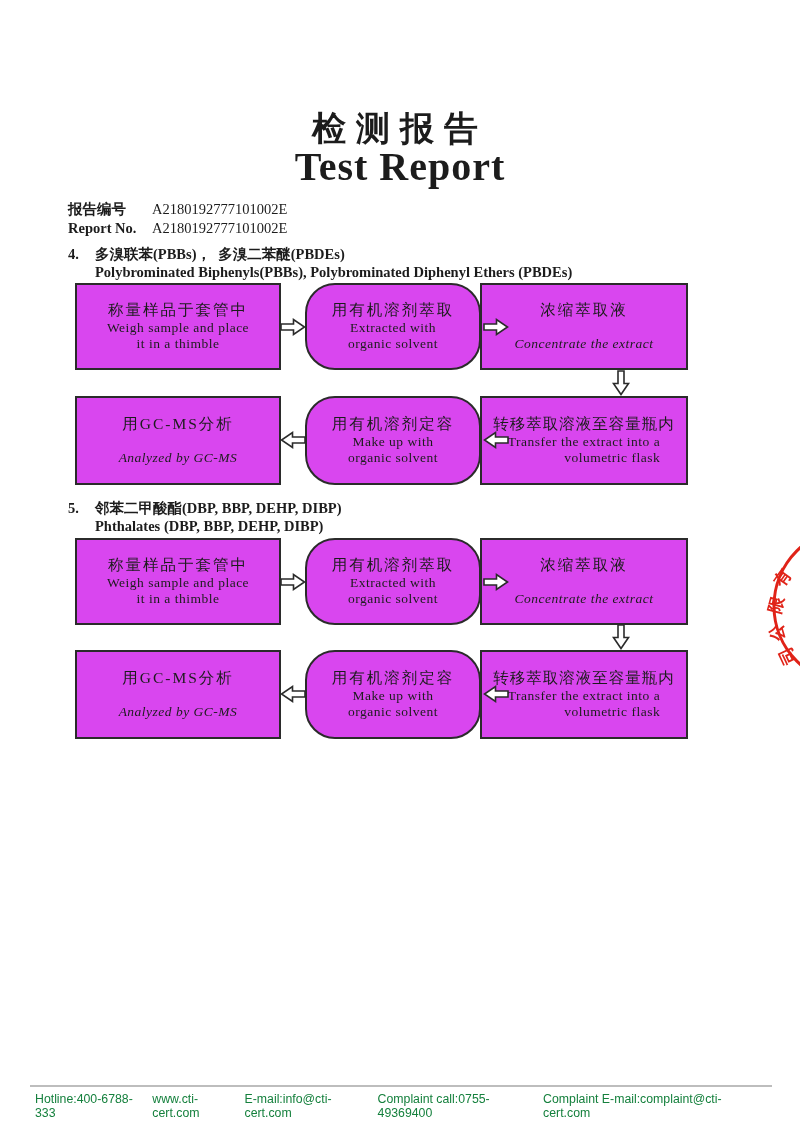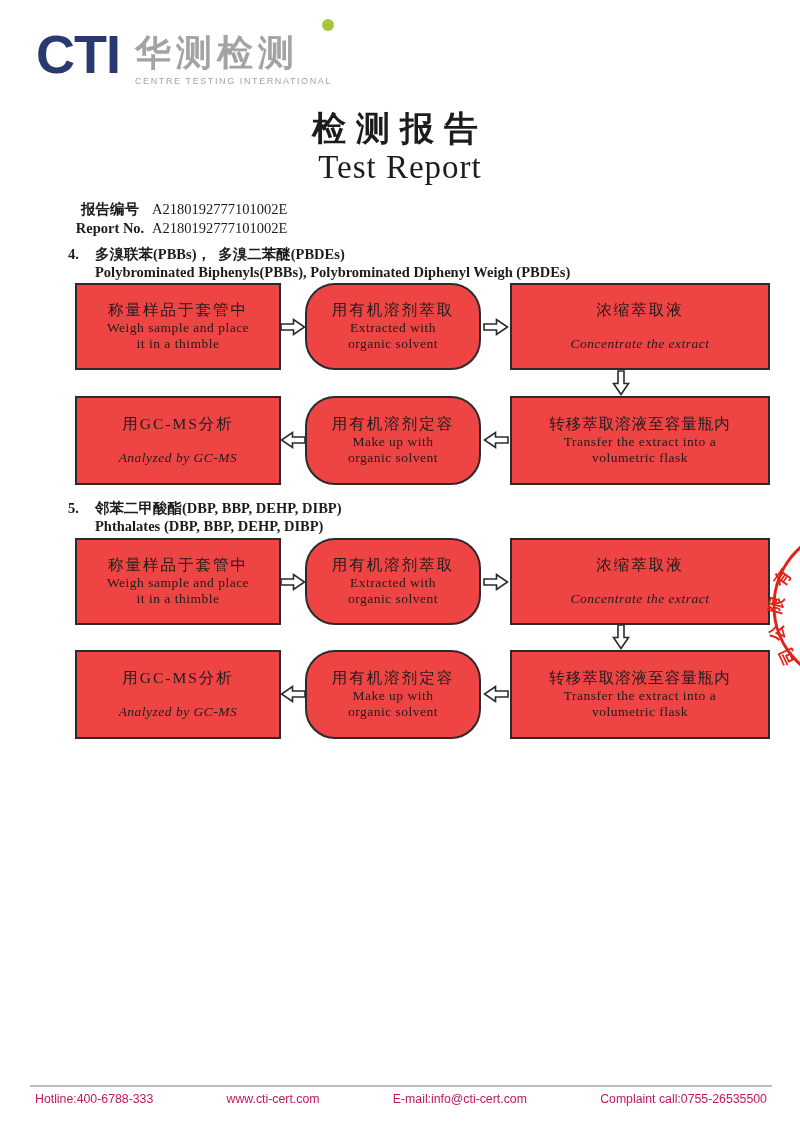--- a/index.html
+++ b/index.html
@@ -17,94 +17,86 @@
   }
   .logo-dot { position:absolute; right:-2px; top:-7px; width:12px; height:12px; border-radius:50%; background:#a6c73c; }
   .logo-right { margin-left:15px; padding-top:9px; }
   .logo-cn { font-size:36px; line-height:1; color:#a3a3a3; letter-spacing:5px; font-weight:bold; }
   .logo-en { margin-top:5px; font-family:"Liberation Sans","DejaVu Sans",sans-serif;
              font-size:9px; letter-spacing:1.6px; color:#a3a3a3; white-space:pre; }
 
   
   .title-cn { position:absolute; top:106px; left:0; width:100%; text-align:center;
               font-size:34px; font-weight:bold; letter-spacing:10px; }
-  .title-en { position:absolute; top:149px; left:0; width:100%; text-align:center;
-              font-size:33px; font-weight:normal; letter-spacing:1px; }
+  .title-en { position:absolute; top:143px; left:0; width:100%; text-align:center;
+              font-size:40px; font-weight:bold; letter-spacing:1px; }
 
   
   .meta-left { position:absolute; left:68px; top:200px; font-size:14.5px; line-height:19px; }
-  .meta-row .lbl { display:inline-block; width:84px; font-weight:bold;text-align:center; }
+  .meta-row .lbl { display:inline-block; width:84px; font-weight:bold; }
   .meta-right { position:absolute; right:44px; top:200px; font-size:15px; line-height:19px; text-align:right; }
   .pre { white-space:pre; }
 
   
   .sec { position:absolute; left:68px; font-size:14.5px; font-weight:bold; line-height:18px; }
   .sec-row { display:flex; }
   .sec-num { width:27px; }
   .sec-en { margin-left:27px; }
   #sec4 { top:245px; }
   #sec5 { top:499px; }
 
   
   .fbox {
-    position:absolute; box-sizing:border-box; border:2px solid #2b2b2b; background:#ef4444;
+    position:absolute; box-sizing:border-box; border:2px solid #2b2b2b; background:#d946ef;
     display:flex; flex-direction:column; align-items:center; justify-content:center;
     text-align:center;
   }
   .fbox .cn { font-size:15.5px; letter-spacing:2px; line-height:1.2; }
   .fbox.wide .cn { letter-spacing:1px; }
   .fbox .en { font-size:13.5px; letter-spacing:0.5px; line-height:1.2; white-space:pre-line; }
   .fbox.spaced .en { margin-top:16px;font-style:italic; }
   .col1 { left:75px;  width:206px; }
   .col2 { left:305px; width:176px;border-radius:30px; }
-  .col3 { left:510px; width:260px; }
+  .col3 { left:480px; width:208px;text-align:right; }
   .arrow { position:absolute; }
 
   
   .stamp { position:absolute; right:0; top:540px; width:38px; height:132px; overflow:hidden; }
   .stamp text { font-size:17px; font-weight:bold; }
 
   
   .footer-line { position:absolute; left:30px; top:1085px; width:742px; height:2px; background:#bdbdbd; }
   .footer { position:absolute; left:35px; top:1092px; width:732px; display:flex; justify-content:space-between;
-            font-family:"Liberation Sans","DejaVu Sans",sans-serif; font-size:12.3px; color:#be185d; }
+            font-family:"Liberation Sans","DejaVu Sans",sans-serif; font-size:12.3px; color:#15803d; }
 </style>
 </head>
 <body>
 
 <div class="page">
 
-  <div class="logo">
-    <div class="logo-letters">CTI</div>
-    <div class="logo-dot"></div>
-    <div class="logo-right">
-      <div class="logo-cn">华测检测</div>
-      <div class="logo-en">CENTRE TESTING INTERNATIONAL</div>
-    </div>
-  </div>
 
   <div class="title-cn">检测报告</div>
   <div class="title-en">Test Report</div>
 
   <div class="meta-left">
     <div class="meta-row">
       <span class="lbl">报告编号</span><span>A2180192777101002E</span>
     </div>
     <div class="meta-row">
       <span class="lbl">Report No.</span><span>A2180192777101002E</span>
     </div>
   </div>
 
 
   <div class="sec" id="sec4">
     <div class="sec-row">
       <span class="sec-num">4.</span>
       <span class="pre">多溴联苯(PBBs)，  多溴二苯醚(PBDEs)</span>
     </div>
-    <div class="sec-en">Polybrominated Biphenyls(PBBs), Polybrominated Diphenyl Weigh (PBDEs)</div>
+    <div class="sec-en">Polybrominated Biphenyls(PBBs), Polybrominated Diphenyl Ethers (PBDEs)</div>
   </div>
 
   <div class="fbox col1" style="top:283px;height:87px;">
     <div class="cn">称量样品于套管中</div>
     <div class="en">Weigh sample and place
 it in a thimble</div>
   </div>
   <div class="fbox col2" style="top:283px;height:87px;">
     <div class="cn">用有机溶剂萃取</div>
     <div class="en">Extracted with
@@ -206,16 +198,17 @@
       <text x="9" y="101" fill="#e02318" transform="rotate(-98 15 95)">公</text>
       <text x="20" y="124" fill="#e02318" transform="rotate(-115 26 118)">司</text>
     </svg>
   </div>
 
   <div class="footer-line"></div>
   <div class="footer">
     <span>Hotline:400-6788-333</span>
     <span>www.cti-cert.com</span>
     <span>E-mail:info@cti-cert.com</span>
-    <span>Complaint call:0755-26535500</span>
+    <span>Complaint call:0755-49369400</span>
+    <span>Complaint E-mail:complaint@cti-cert.com</span>
   </div>
 
 </div>
 
 </body></html>

